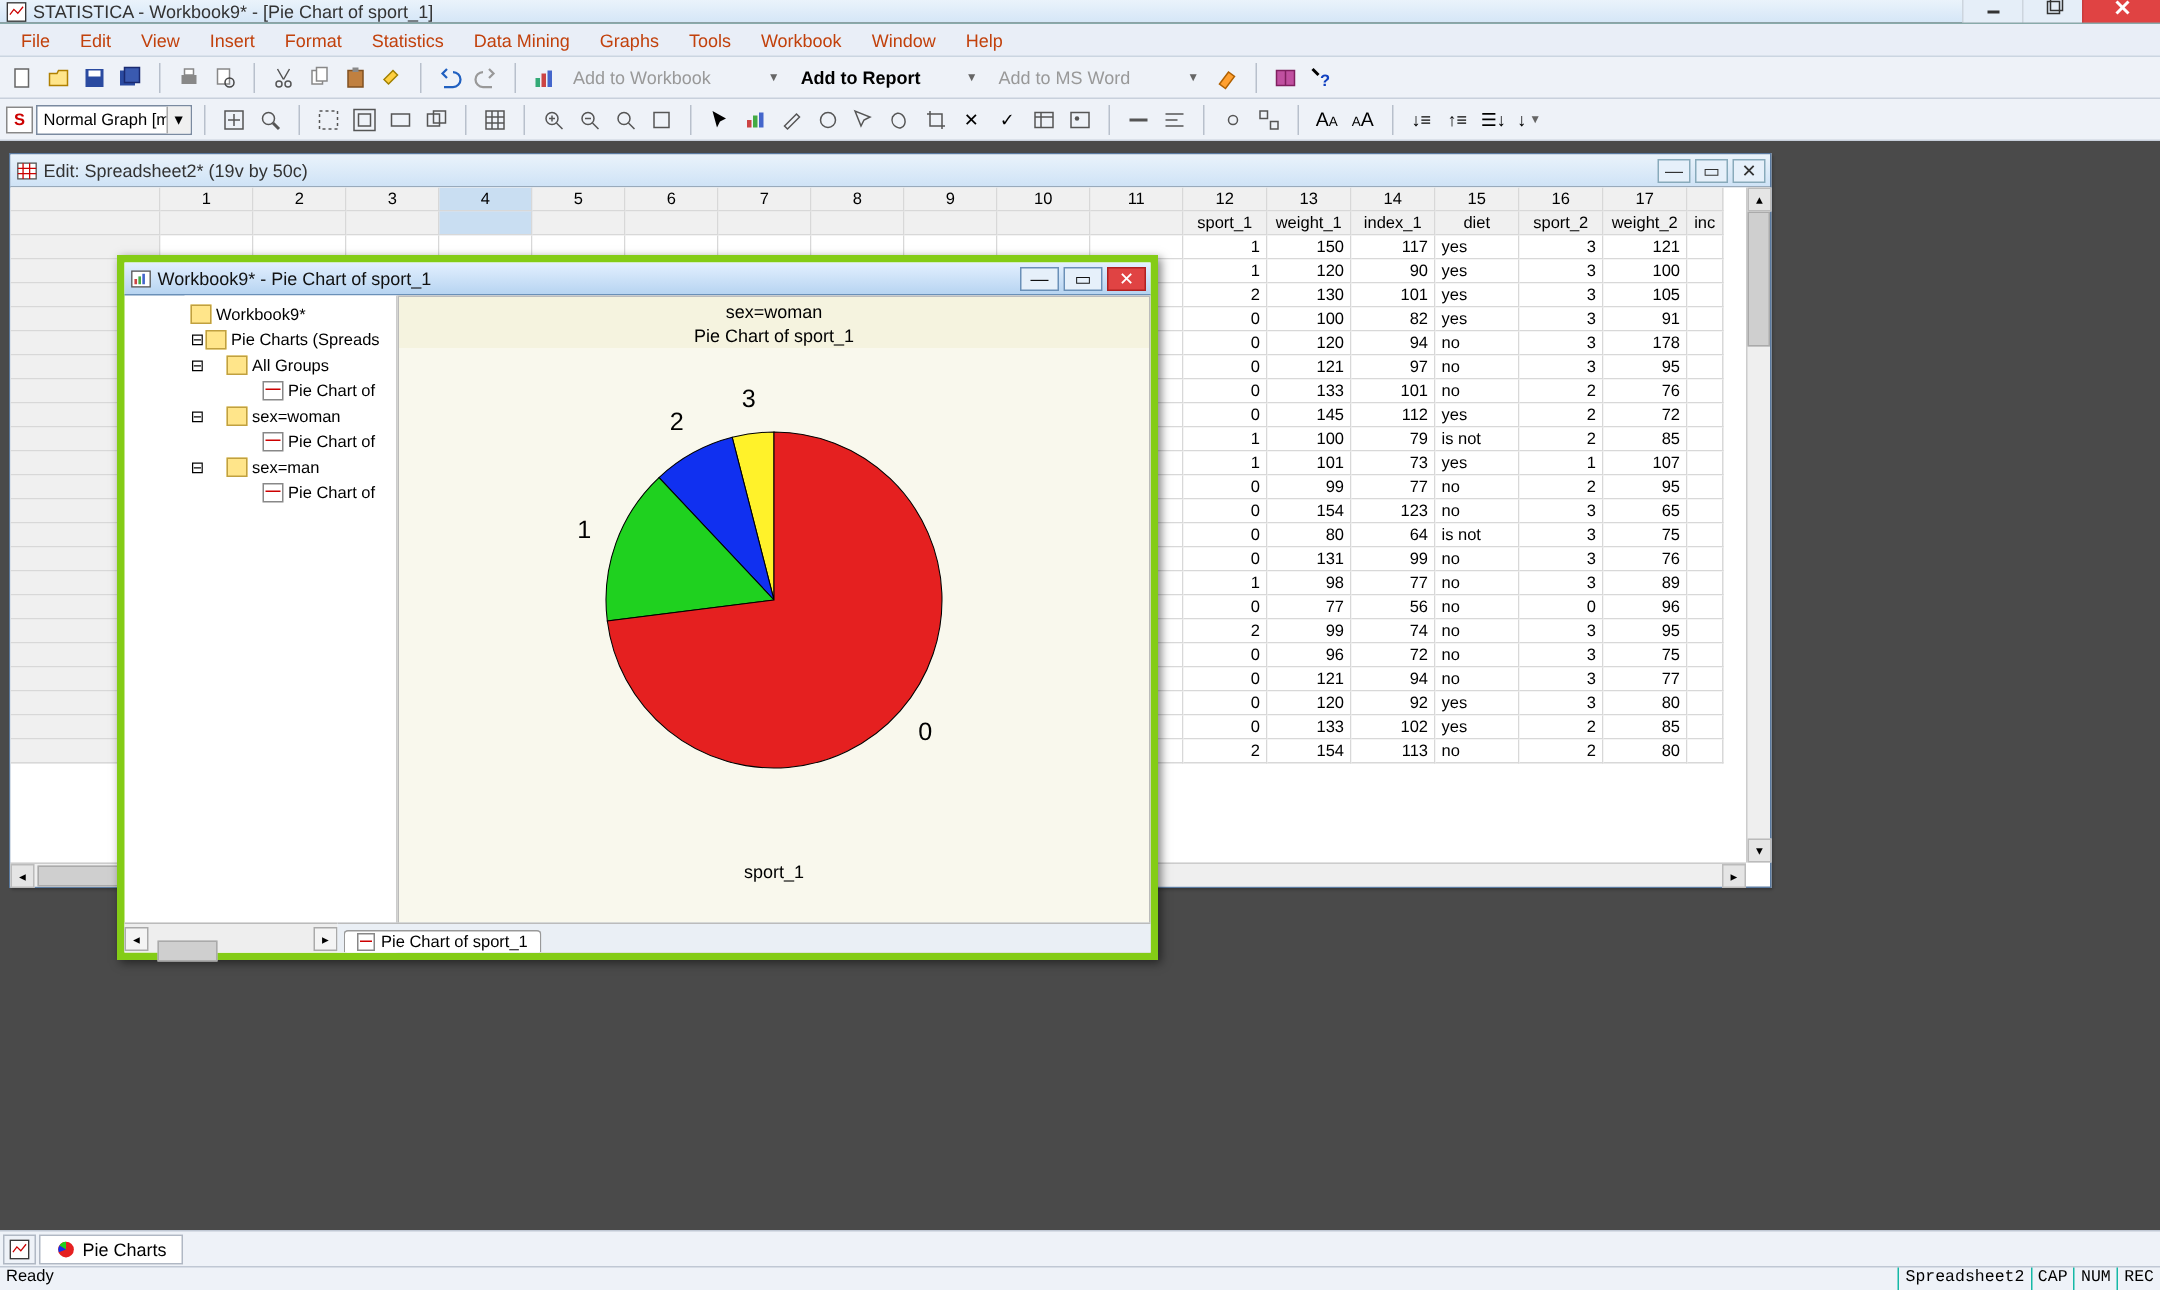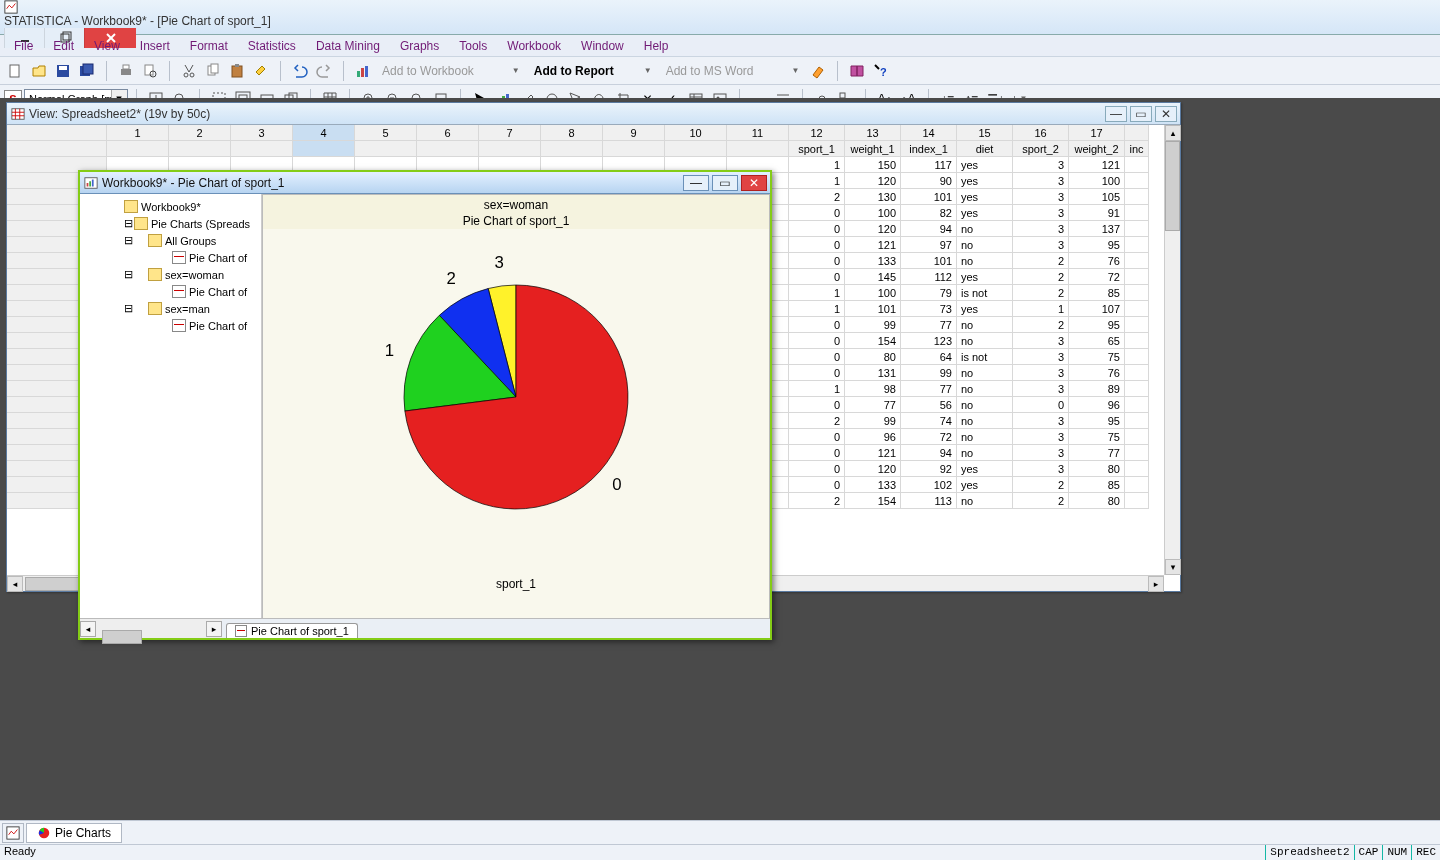--- a/index.html
+++ b/index.html
@@ -1,29 +1,29 @@
 <!DOCTYPE html>
 <html><head>
 <meta charset="utf-8">
 <style>
 * { box-sizing: border-box; margin: 0; padding: 0; font-family: "Segoe UI", Tahoma, sans-serif; }
 body { width: 1440px; height: 860px; background: #4a4a4a; overflow: hidden; position: relative; font-size: 12px; }
 
 
-.titlebar { height: 35px; background: linear-gradient(#eaf3fb,#d5e6f7); border-bottom:1px solid #8aa; display:flex; align-items:flex-start; padding-left:4px; color:#333;flex-direction:column; }
+.titlebar { height: 16px; background: linear-gradient(#eaf3fb,#d5e6f7); border-bottom:1px solid #8aa; display:flex; align-items:flex-end; padding-left:4px; color:#333; }
 .titlebar .icon { width:14px; height:14px; margin-right:4px; display:inline-flex; }
 .titlebar .spacer { flex:1; }
 .titlebar .winbtns { display:flex; }
 .titlebar .winbtn { width:40px; height:20px; display:flex; align-items:center; justify-content:center; border-left:1px solid rgba(0,0,0,.1); background:#e5eef8;}
 .titlebar .winbtn.close { background:#e04343; color:#fff; width:52px;}
 .titlebar .winbtn.close svg { stroke:#fff; }
 
 
 .menubar { height:22px; background:#e9eef7; border-bottom:1px solid #cbd5e1; display:flex; align-items:center; padding-left:6px; gap:4px; }
-.menubar .menuitem { padding:2px 8px; color:#701a75; cursor:default;}
+.menubar .menuitem { padding:2px 8px; color:#c2410c; cursor:default;}
 
 
 .toolbar { height:28px; background:#eef2f8; border-bottom:1px solid #c8d0dc; display:flex; align-items:center; padding-left:4px; gap:2px; }
 .toolbar .sep { width:1px; height:20px; background:#b8c0cc; margin:0 6px; }
 .tbtn { width:22px; height:22px; display:flex; align-items:center; justify-content:center; border:1px solid transparent; }
 .ttext { padding:0 6px; color:#555; display:flex; align-items:center; gap:4px;}
 .ttext.bold { font-weight:bold; color:#000;gap:28px; }
 .ttext.disabled { color:#999;gap:36px;}
 .arrowdown { font-size:8px; margin-left:2px; color:#666;}
 .combo { border:1px solid #7a8aa0; background:#fff; height:20px; display:flex; align-items:center; padding:0 4px; font-size:11px; min-width:100px; position:relative;}
@@ -46,21 +46,21 @@
 .sheet-scrollh .thumbh { position:absolute; left:18px; height:14px; top:1px; width:700px; background:#cfcfcf; border:1px solid #aaa;}
 
 .grid { display:grid; font-size:11px; color:#000; }
 .gcell { border-right:1px solid #d8d8d8; border-bottom:1px solid #d8d8d8; padding:1px 4px; background:#fff; white-space:nowrap; overflow:hidden; height:16px; line-height:14px;}
 .gcell.hdr { background:#f0f0f0; text-align:center; }
 .gcell.rowhdr { background:#f0f0f0; text-align:right; padding-right:4px; color:#444;}
 .gcell.r { text-align:right; }
 .gcell.colhdr4 { background:#c9def2; }
 
 
-.wbwin { position:absolute; top:72px; left:78px; width:694px; height:470px; background:#fff; border:2px solid #84cc16; box-shadow:2px 2px 6px rgba(0,0,0,.5);}
+.wbwin { position:absolute; top:72px; left:78px; width:694px; height:470px; background:#fff; border:5px solid #84cc16; box-shadow:2px 2px 6px rgba(0,0,0,.5);}
 .wbwin .wb-title { height:22px; background:linear-gradient(#e3f0ff,#b7d4f1); border-bottom:1px solid #6a90b8; display:flex; align-items:center; padding-left:4px; font-size:12px; color:#111;}
 .wbwin .wb-title .spacer{flex:1;}
 .wbwin .wb-title .wbtn{ width:26px; height:16px; border:1px solid #6a90b8; margin-right:3px; display:flex; align-items:center; justify-content:center; background:#e6f0fa;}
 .wbwin .wb-title .wbtn.cls{ background:#e04343; color:#fff; border-color:#b02020;}
 .wb-body { position:absolute; top:22px; left:0; right:0; bottom:0; display:flex;margin-left:40px;}
 .wb-tree { width:142px; border-right:1px solid #ccc; background:#fff; font-size:11px; padding:4px 2px; overflow:auto;}
 .tree-row { display:flex; align-items:center; white-space:nowrap; height:17px; padding-left:2px;}
 .tree-row .ico { width:14px; height:13px; margin-right:3px; display:inline-block;}
 .tree-spacer { display:inline-block; }
 .fold-ico { background:#ffe58a; border:1px solid #c0a040; width:13px; height:11px;}
@@ -415,21 +415,21 @@
 </div>
 
 <div class="mdi">
 
   <div class="sheetwin">
     <div class="sw-title">
       <svg class="ico14" viewBox="0 0 16 16">
           <rect x="1" y="2" width="14" height="12" fill="#fff" stroke="#555"></rect>
           <path d="M1 6h14M1 10h14M5 2v12M10 2v12" stroke="#c00"></path>
         </svg>
-      <span style="margin-left:4px;">View: Spreadsheet2* (19v by 50c)</span>
+      <span style="margin-left:4px;">Edit: Spreadsheet2* (19v by 50c)</span>
       <span class="spacer"></span>
       <div class="wbtn">―</div>
       <div class="wbtn">▭</div>
       <div class="wbtn">✕</div>
     </div>
     <div class="sheet-body">
       <div id="grid" class="grid" style="grid-template-columns: 100px 62px 62px 62px 62px 62px 62px 62px 62px 62px 62px 62px 56px 56px 56px 56px 56px 56px 24px;">
           <div class="gcell hdr"></div>
           <div class="gcell hdr">1</div>
           <div class="gcell hdr">2</div>
@@ -554,21 +554,21 @@
           <div class="gcell "></div>
           <div class="gcell "></div>
           <div class="gcell "></div>
           <div class="gcell "></div>
           <div class="gcell "></div>
           <div class="gcell r">0</div>
           <div class="gcell r">120</div>
           <div class="gcell r">94</div>
           <div class="gcell ">no</div>
           <div class="gcell r">3</div>
-          <div class="gcell r">137</div>
+          <div class="gcell r">178</div>
           <div class="gcell "></div>
           <div class="gcell rowhdr"></div>
           <div class="gcell "></div>
           <div class="gcell "></div>
           <div class="gcell "></div>
           <div class="gcell "></div>
           <div class="gcell "></div>
           <div class="gcell "></div>
           <div class="gcell "></div>
           <div class="gcell "></div>

